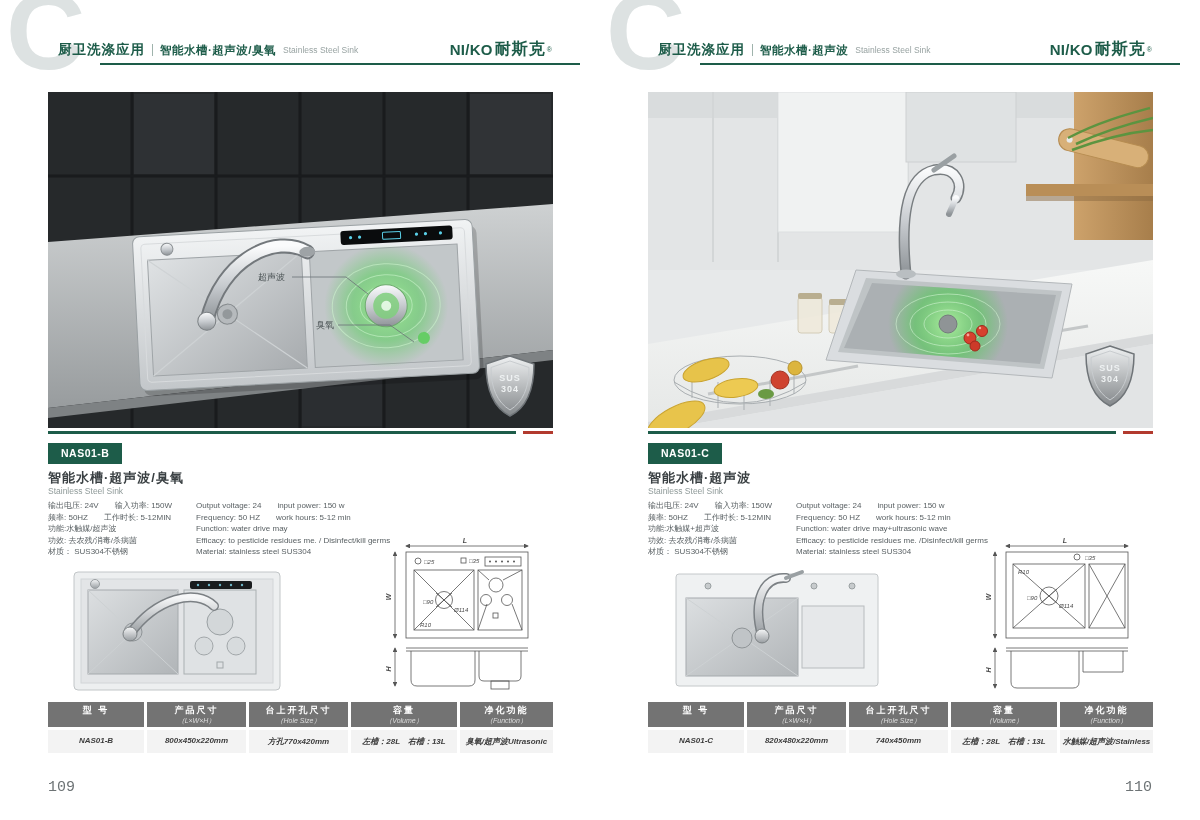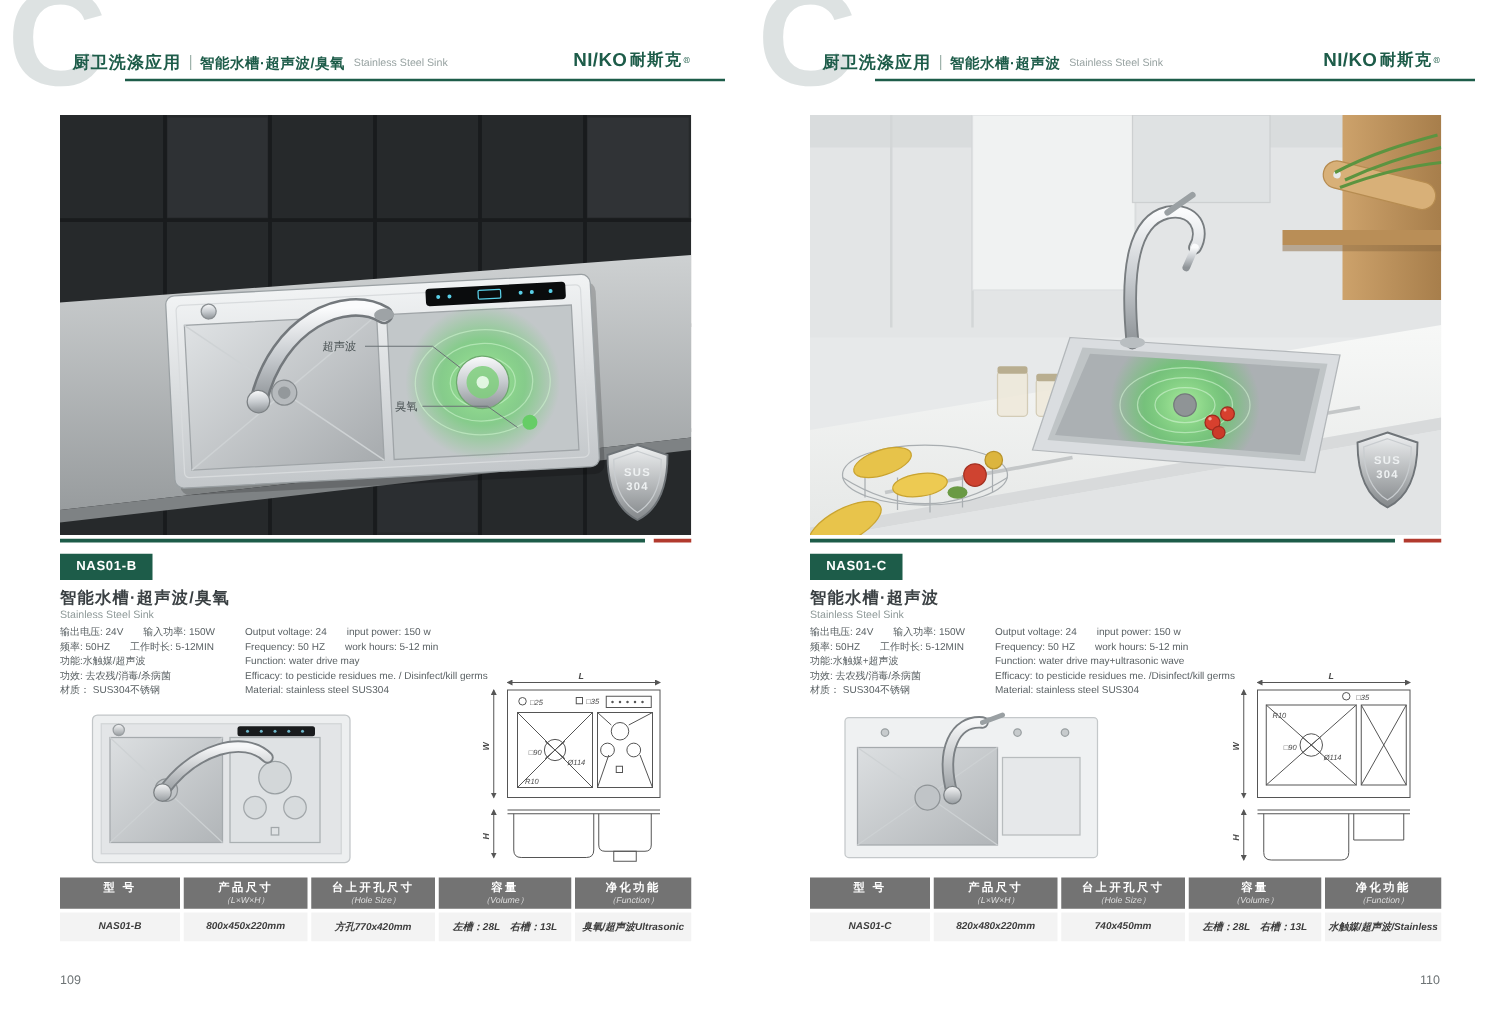--- a/index.html
+++ b/index.html
@@ -9,21 +9,21 @@
 
   
   .watermark{position:absolute;top:-24px;left:6px;font-size:110px;font-weight:bold;color:#dde2e2;line-height:1;z-index:0;}
   .header-text{position:absolute;top:41px;left:58px;display:flex;align-items:center;gap:7px;z-index:2;white-space:nowrap;}
   .cat{font-size:13.5px;font-weight:bold;color:#1d5c49;letter-spacing:1px;}
   .hdiv{width:1px;height:12px;background:#9fb3ac;align-self:center;}
   .pline{font-size:11.5px;font-weight:bold;color:#1d5c49;letter-spacing:.5px;}
   .pline-en{font-size:8.5px;color:#98a3a2;}
   .logo{position:absolute;top:39px;right:48px;z-index:2;display:flex;align-items:center;}
   .logo-main{font-size:15px;font-weight:900;color:#1d5c49;letter-spacing:.3px;}
-  .logo-cn{font-size:13px;font-weight:900;color:#1d5c49;margin-left:2px;letter-spacing:1px;}
+  .logo-cn{font-size:16px;font-weight:900;color:#1d5c49;margin-left:2px;letter-spacing:1px;}
   .logo-reg{font-size:7px;color:#1d5c49;margin-left:1px;}
   .header-rule{position:absolute;top:63px;left:100px;right:20px;height:1.5px;background:#1d5c49;z-index:2;}
 
   
   .photo{position:absolute;top:92px;left:48px;width:605px;height:336px;overflow:hidden;}
   .photo svg{display:block;}
 
   
   .accent-rule{position:absolute;top:431px;left:48px;width:505px;height:3px;display:flex;}
   .ar-g{width:468px;background:#1d5c49;margin-right:7px;}
@@ -42,21 +42,21 @@
   
   .spec-table{position:absolute;top:702px;left:48px;width:505px;}
   .t-head{display:flex;gap:3px;}
   .t-hcell{background:#737373;color:#fff;text-align:center;padding:3px 0 2px;display:flex;flex-direction:column;justify-content:center;}
   .w1{width:96px;}.w2{width:99px;text-align:center;}.w3{width:99px;}.w4{width:106px;}.w5{width:93px;text-align:center;}
   .hc{font-size:9px;font-weight:bold;letter-spacing:2px;line-height:11px;}
   .hs{font-size:7px;font-style:italic;color:#dedede;line-height:9px;min-height:9px;}
   .t-row{display:flex;gap:3px;margin-top:3px;}
   .t-cell{background:#f3f3f3;color:#3c3c3c;font-size:8px;font-style:italic;font-weight:bold;text-align:center;padding:6px 0;}
 
-  .pageno{position:absolute;top:779px;font-size:10px;color:#6d7375;}
+  .pageno{position:absolute;top:779px;font-size:15px;color:#6d7375;font-family:Liberation Mono, monospace;}
   .pn-left{left:48px;}
   .pn-right{right:48px;}
 </style>
 </head>
 <body>
 
 <div class="sheet">
 
   <div class="page">
     <div class="watermark">C</div>

